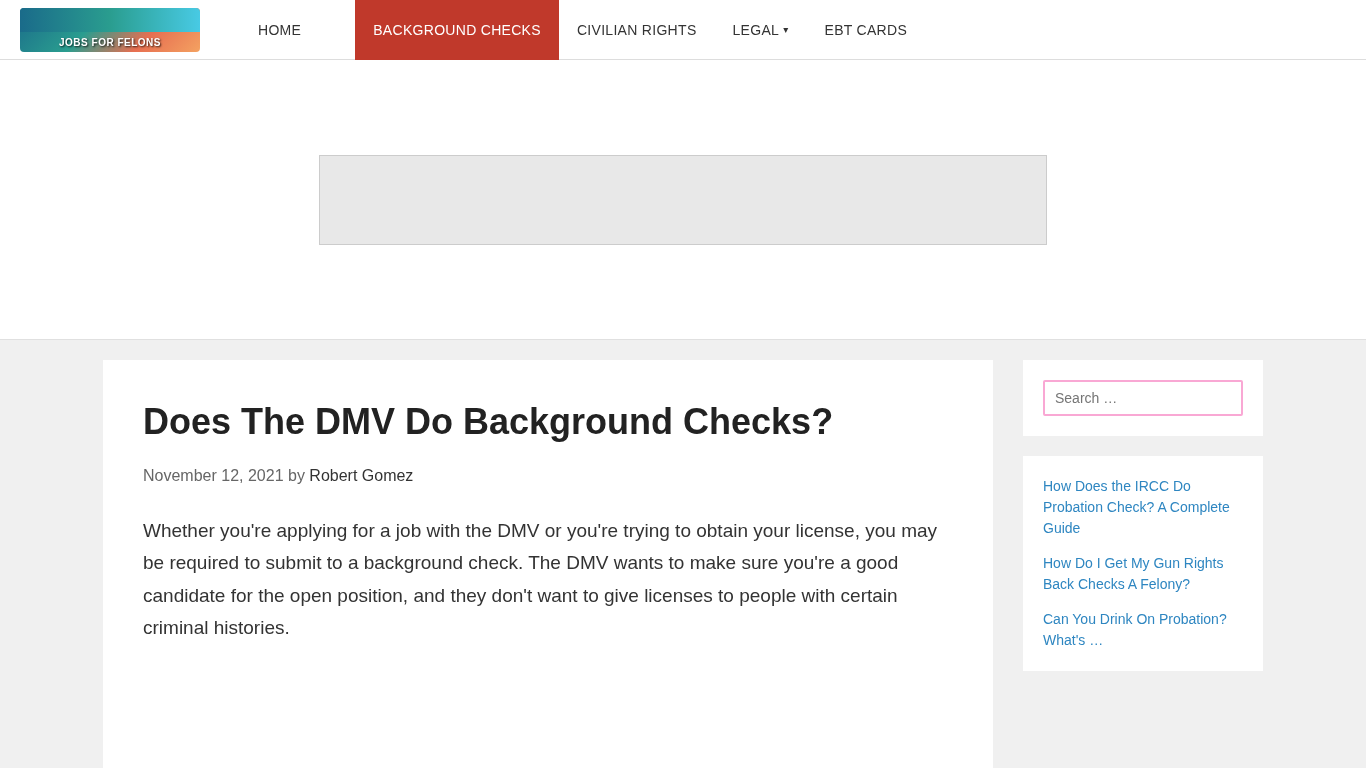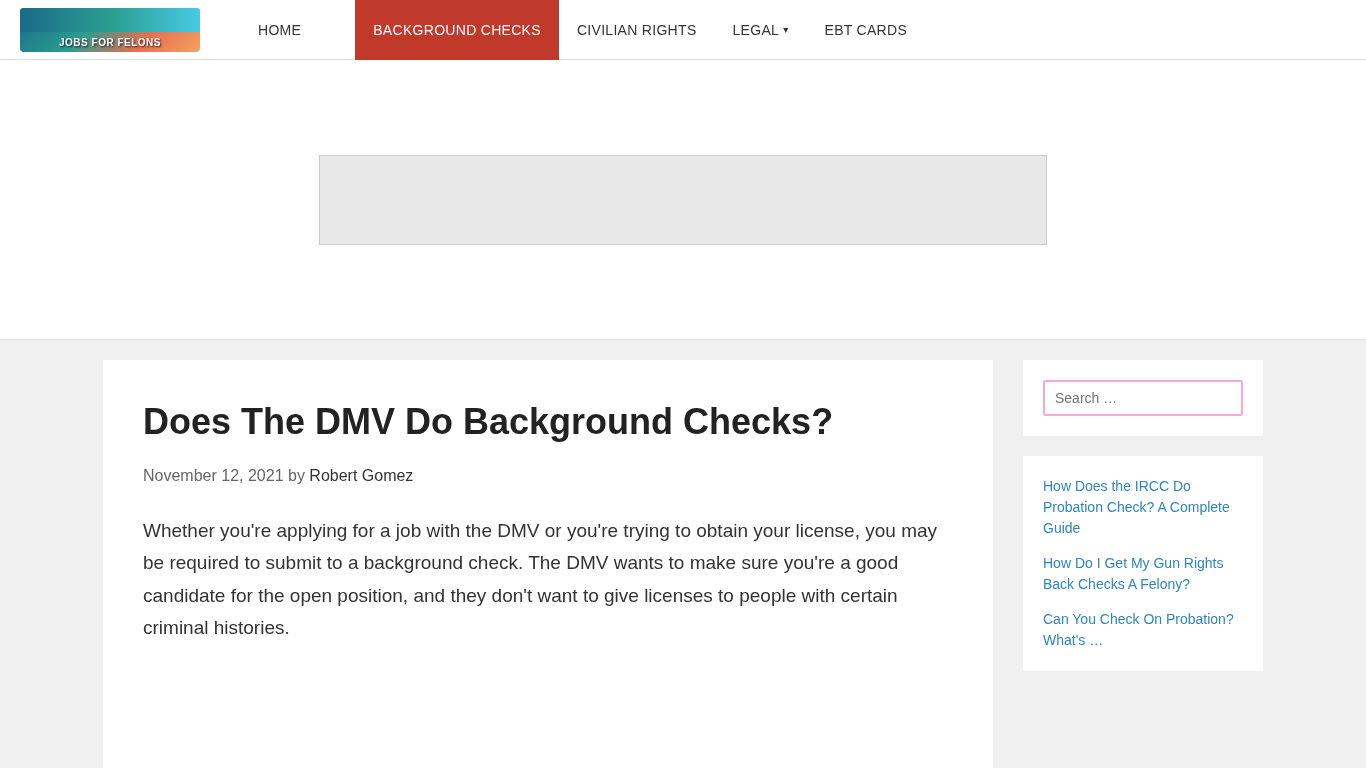--- a/index.html
+++ b/index.html
@@ -218,18 +218,18 @@
 
     <div class="sidebar-search-box">
       <div class="search-input-wrap">
         <input class="search-input" type="text" placeholder="Search …" style="">
       </div>
     </div>
 
     <div class="sidebar-links-box">
       <a class="sidebar-link">How Does the IRCC Do Probation Check? A Complete Guide</a>
       <a class="sidebar-link">How Do I Get My Gun Rights Back Checks A Felony?</a>
-      <a class="sidebar-link">Can You Check On Probation? What's …</a>
+      <a class="sidebar-link">Can You Drink On Probation? What's …</a>
     </div>
 
   </aside>
 
 </div>
 
 </body></html>

